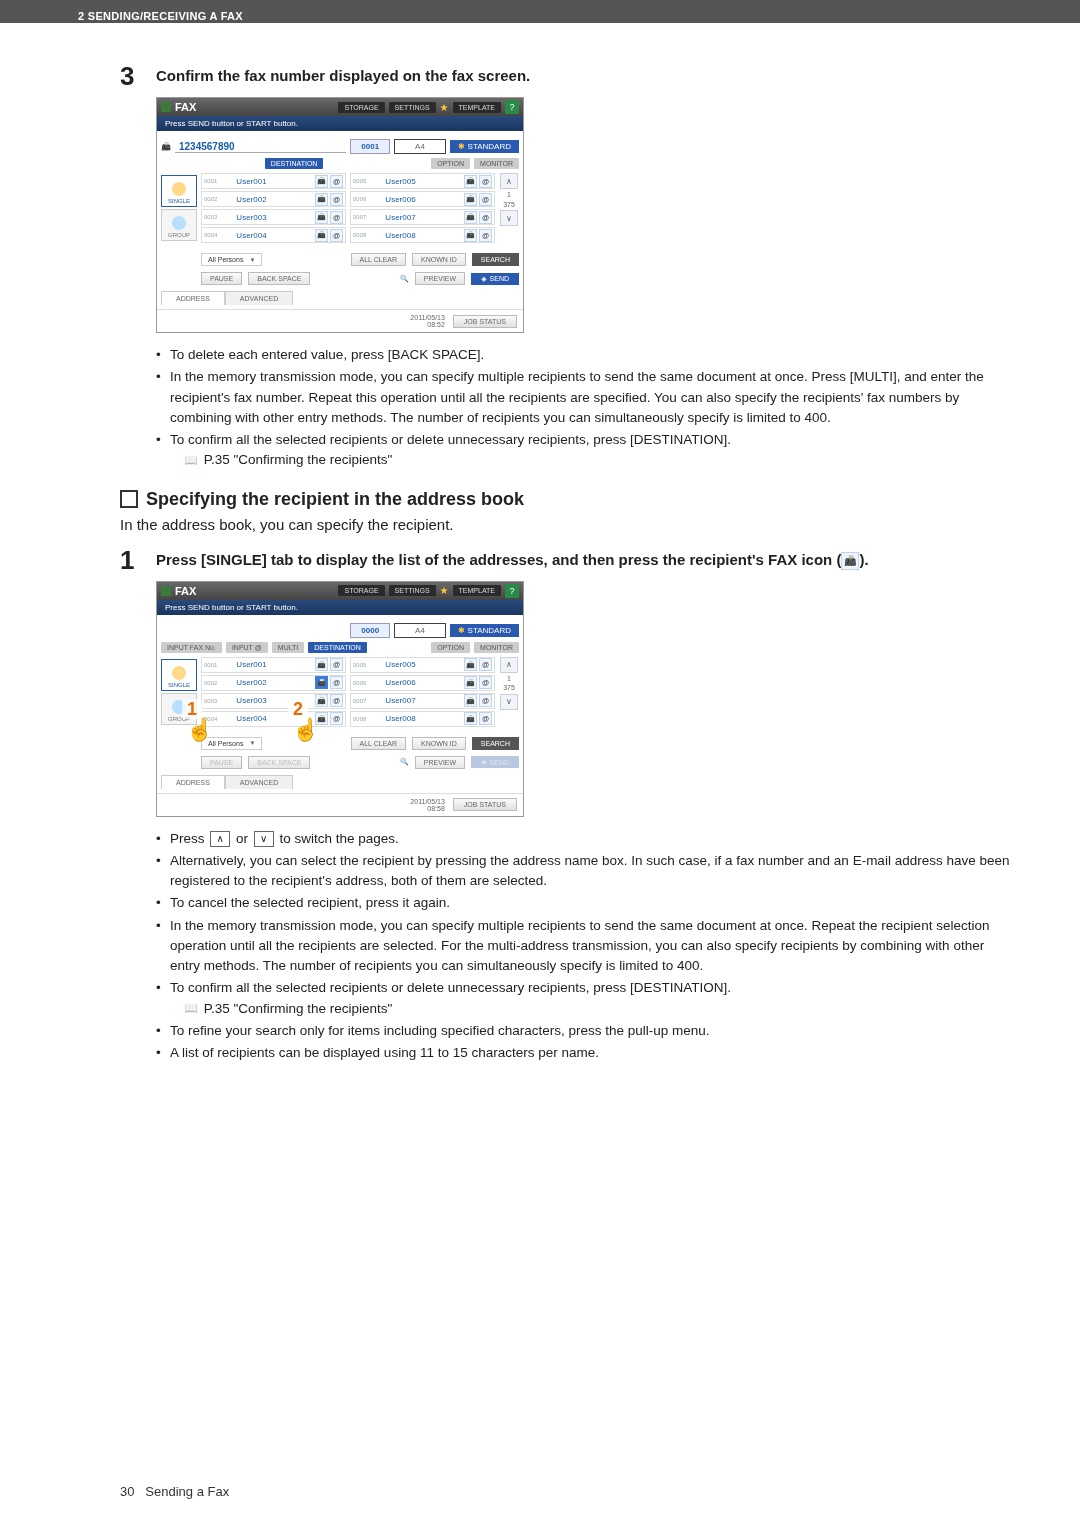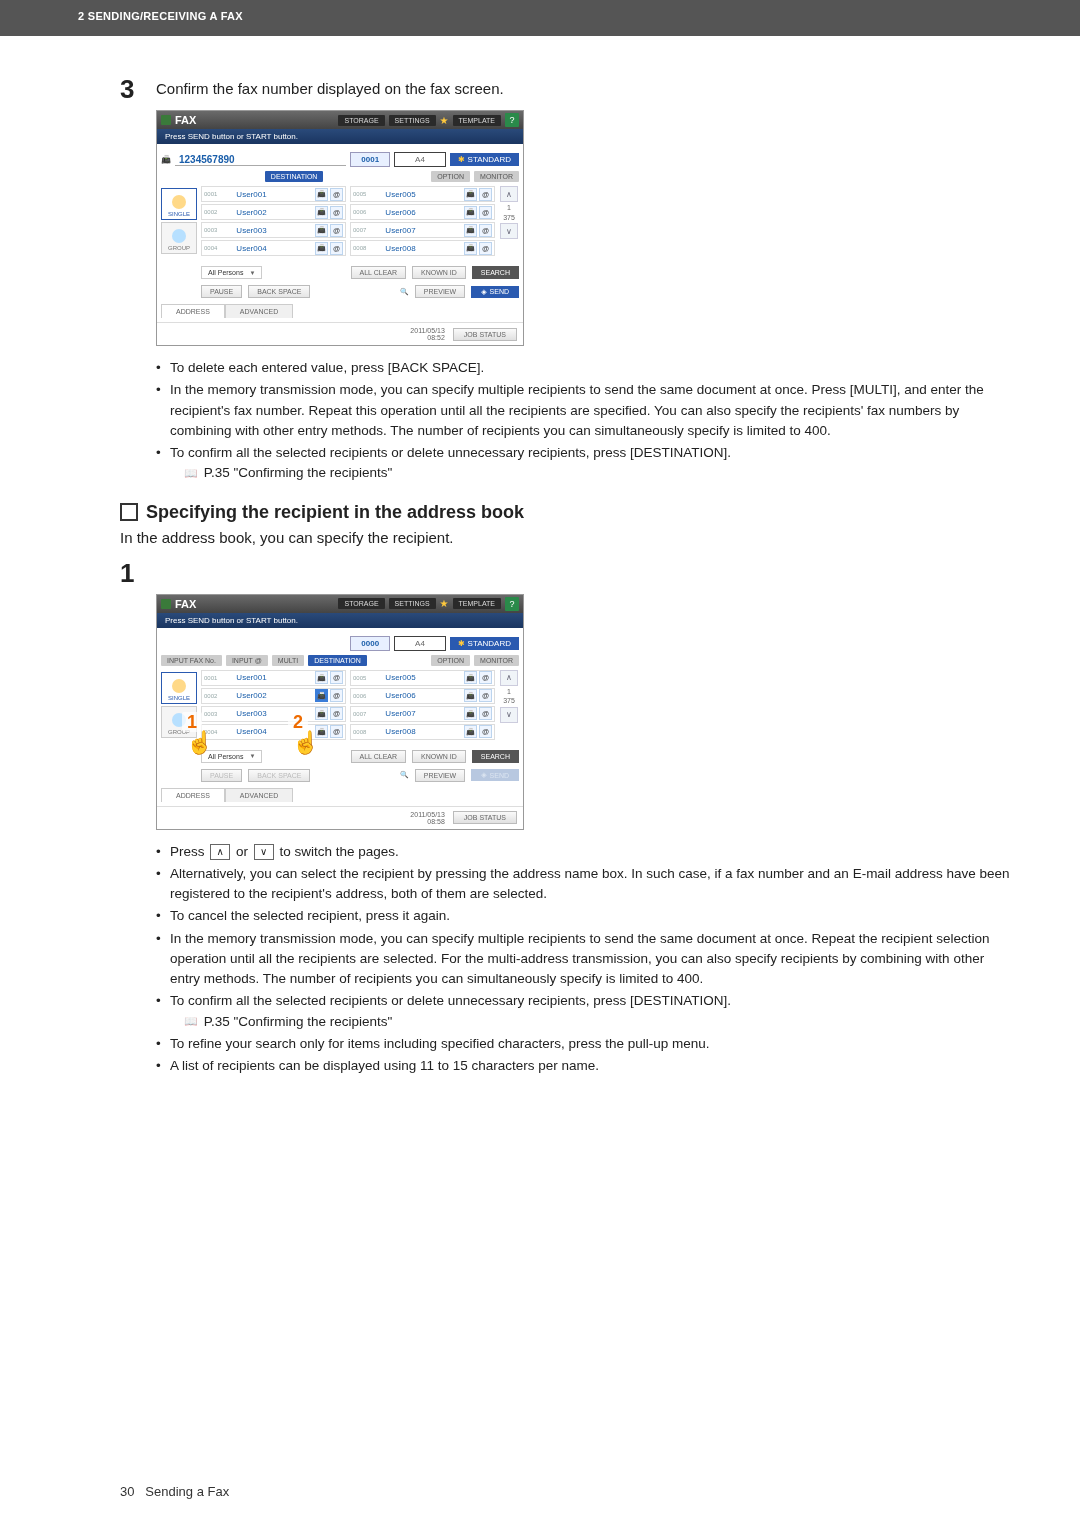--- a/index.html
+++ b/index.html
@@ -1,21 +1,21 @@
 <!DOCTYPE html>
 <html><head>
 <meta charset="utf-8">
 <style>
 * { margin:0; padding:0; box-sizing:border-box; }
 body { width:1080px; height:1527px; font-family:Arial,Helvetica,sans-serif; font-size:14px; color:#222; background:#fff; }
-.topbar { height:36px; background:#555; color:#fff; font-size:11px; font-weight:bold; padding:10px 0 0 78px; letter-spacing:.3px; }
+.topbar { height:23px; background:#555; color:#fff; font-size:11px; font-weight:bold; padding:10px 0 0 78px; letter-spacing:.3px; }
 .page { padding:40px 70px 0 120px; }
 .step-row { display:flex; align-items:flex-start; margin-bottom:8px; }
 .step-num { font-size:26px; font-weight:bold; width:36px; flex-shrink:0; line-height:1; }
-.step-title { font-size:15px; font-weight:normal; padding-top:4px; }
+.step-title { font-size:15px; font-weight:bold; padding-top:4px; }
 .faxpanel { width:368px; border:1px solid #999; margin:8px 0 12px 36px; font-size:8px; color:#333; }
 .fp-hdr { display:flex; align-items:center; background:linear-gradient(#6a6a6a,#444); color:#fff; height:18px; padding:0 4px; gap:4px;justify-content:space-between; }
 .fp-hdr .title { font-weight:bold; font-size:11px; margin-right:auto; display:flex; align-items:center; gap:4px; }
 .fp-hdr .title::before { content:""; width:10px; height:10px; background:#3a7a3a; border-radius:1px; display:inline-block; }
 .hdr-btn { background:#2a2a2a; color:#ddd; font-size:7px; padding:2px 6px; display:flex; align-items:center; gap:2px; border-radius:1px; }
 .hdr-star { color:#ffc93c; font-size:10px; }
 .hdr-help { width:14px; height:14px; background:#2a8a4a; color:#fff; display:flex; align-items:center; justify-content:center; font-size:9px; border-radius:1px; }
 .fp-msg { background:linear-gradient(#2a4a7a,#1a3560); color:#fff; font-size:8px; padding:3px 8px; }
 .fp-numrow { display:flex; align-items:center; gap:4px; padding:8px 4px 4px 4px; }
 .fxnum { color:#1a5eaa; font-weight:bold; font-size:10px; flex:1; padding-left:4px; border-bottom:1px solid #aaa; }
@@ -213,20 +213,23 @@
   </li>
 </ul>
 
 <div class="sec-h">
       <span>Specifying the recipient in the address book</span>
     </div>
 <div class="sec-intro">In the address book, you can specify the recipient.</div>
 
 <div class="step-row">
   <div class="step-num">1</div>
+  <div class="step-title">
+    <span>Press [SINGLE] tab to display the list of the addresses, and then press the recipient's FAX icon (</span><span class="inline-ico">📠</span><span>).</span>
+  </div>
 </div>
 
 <div class="fp2-wrap">
   <div class="callout" style="left:26px;top:118px;">1</div>
   <div class="finger" style="left:30px;top:136px;">☝</div>
   <div class="callout" style="left:132px;top:118px;">2</div>
   <div class="finger" style="left:136px;top:136px;">☝</div>
   <div class="faxpanel" style="margin:0">
     <div class="fp-hdr">
       <span class="title">FAX</span>

